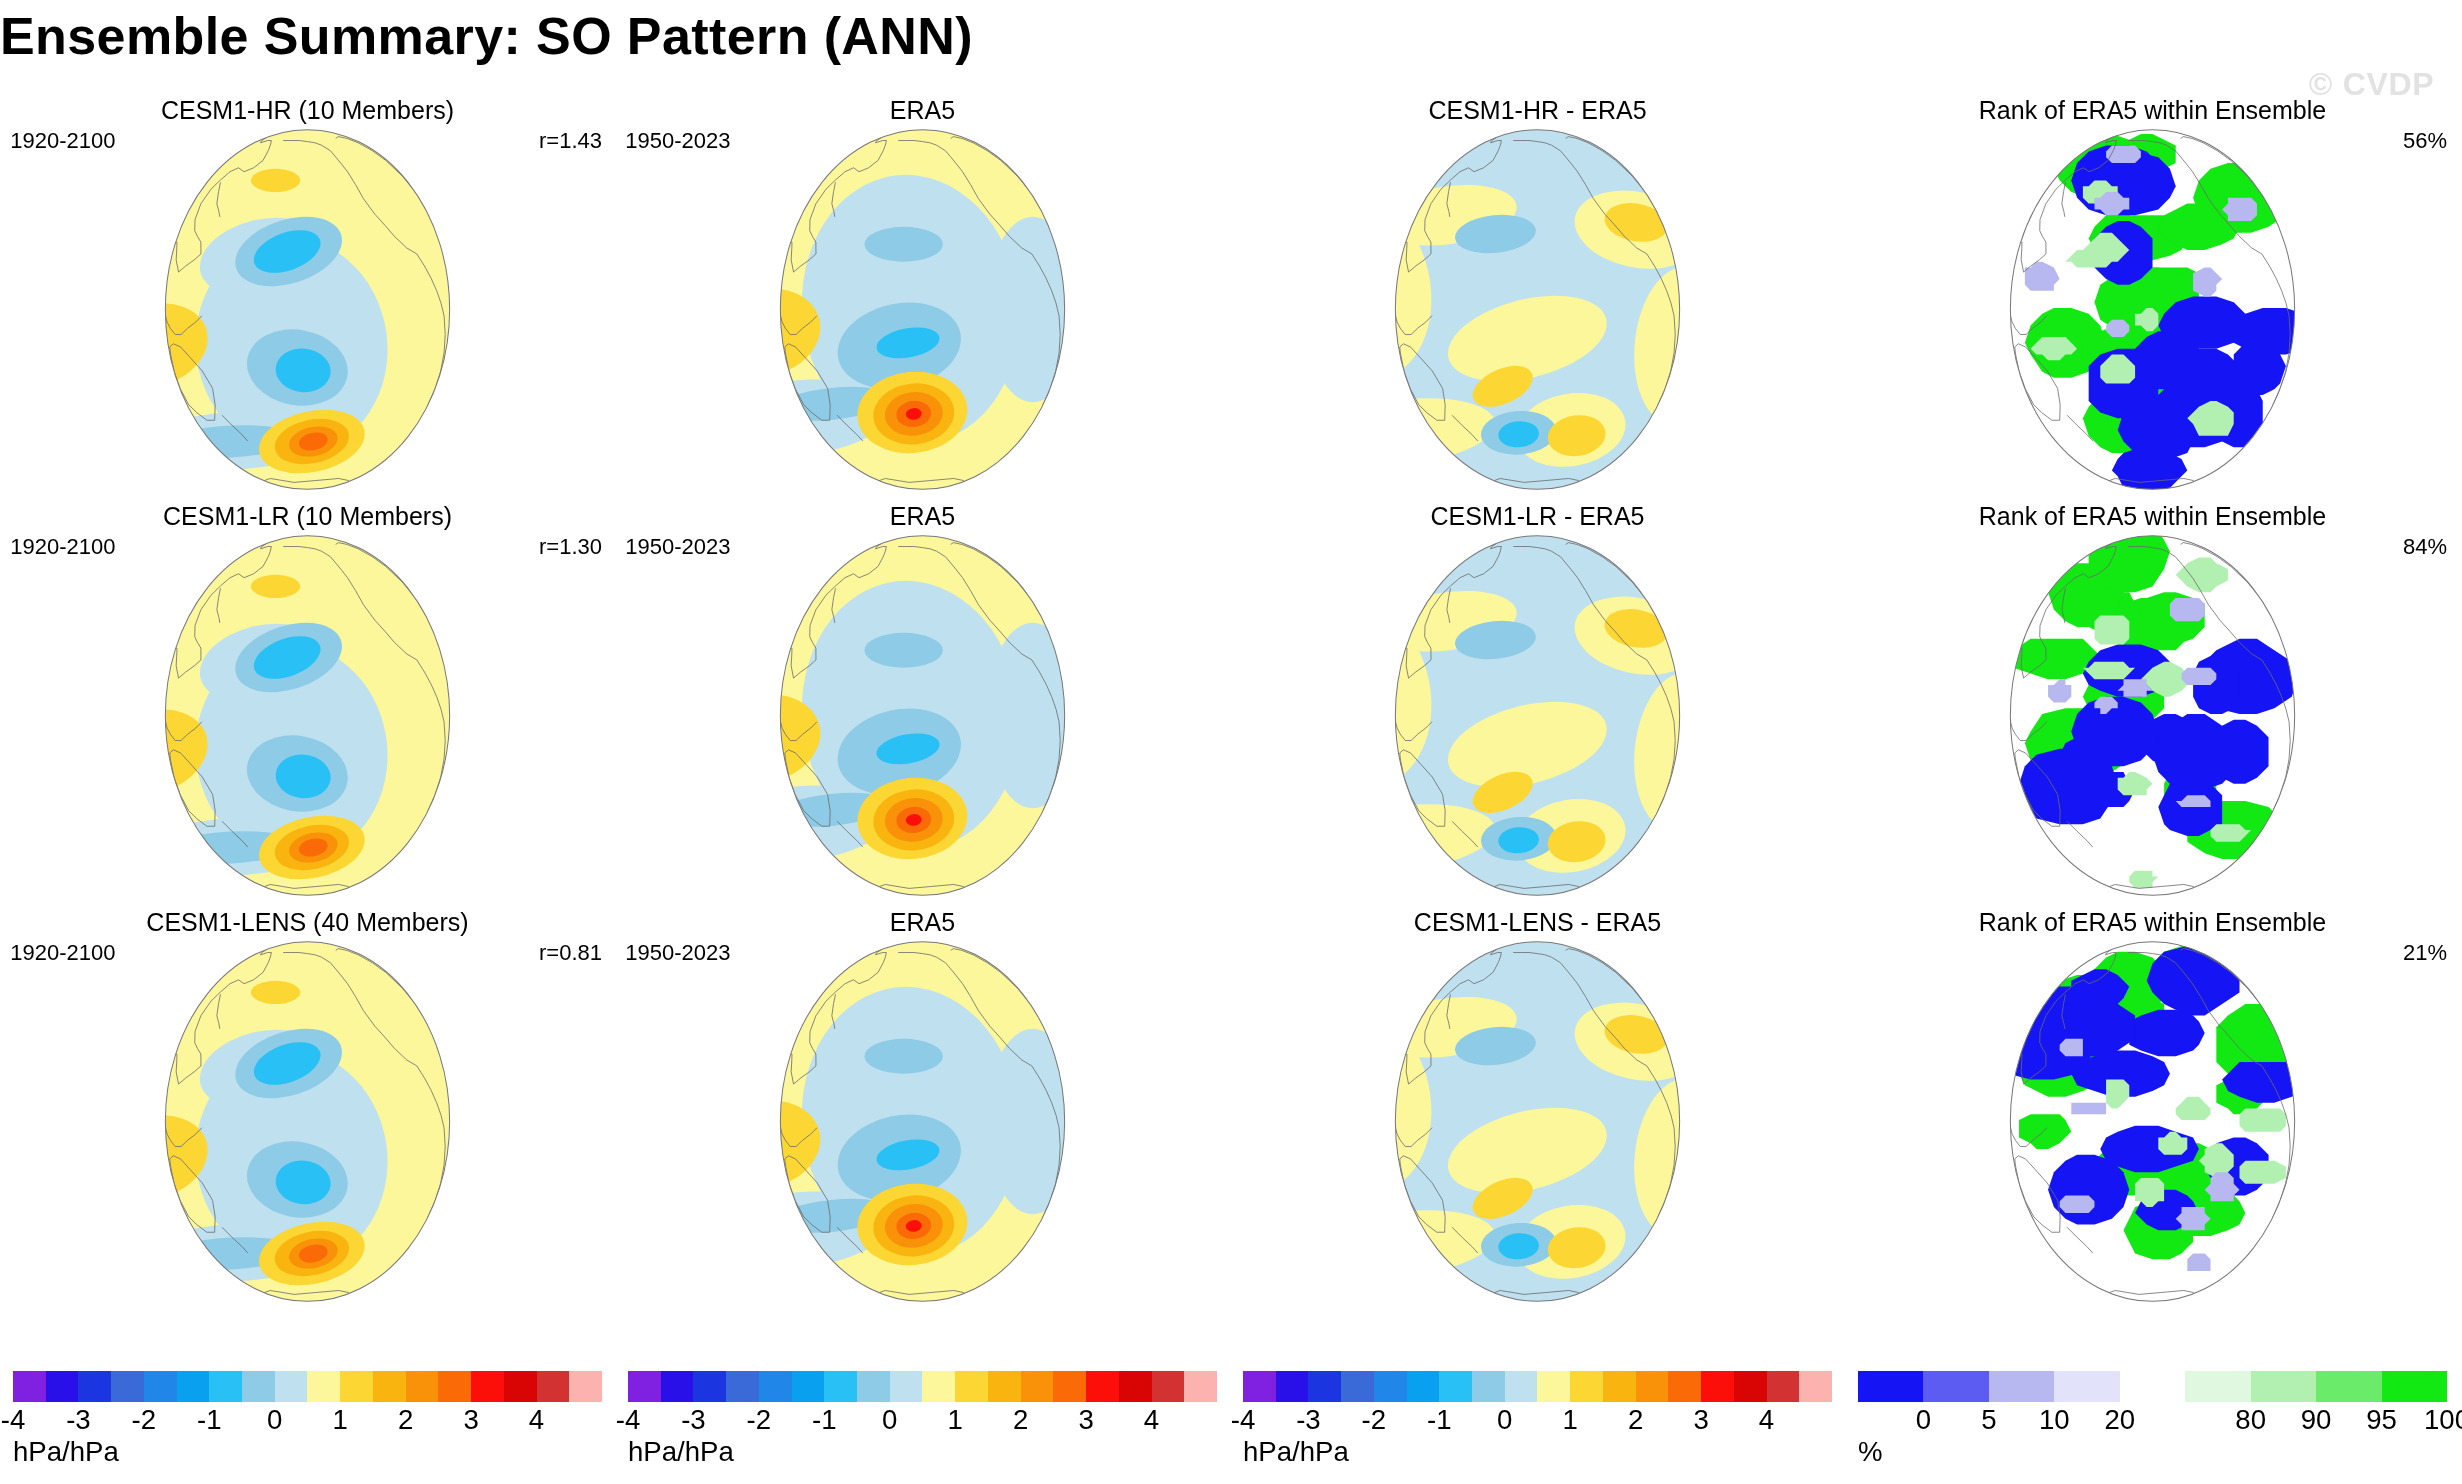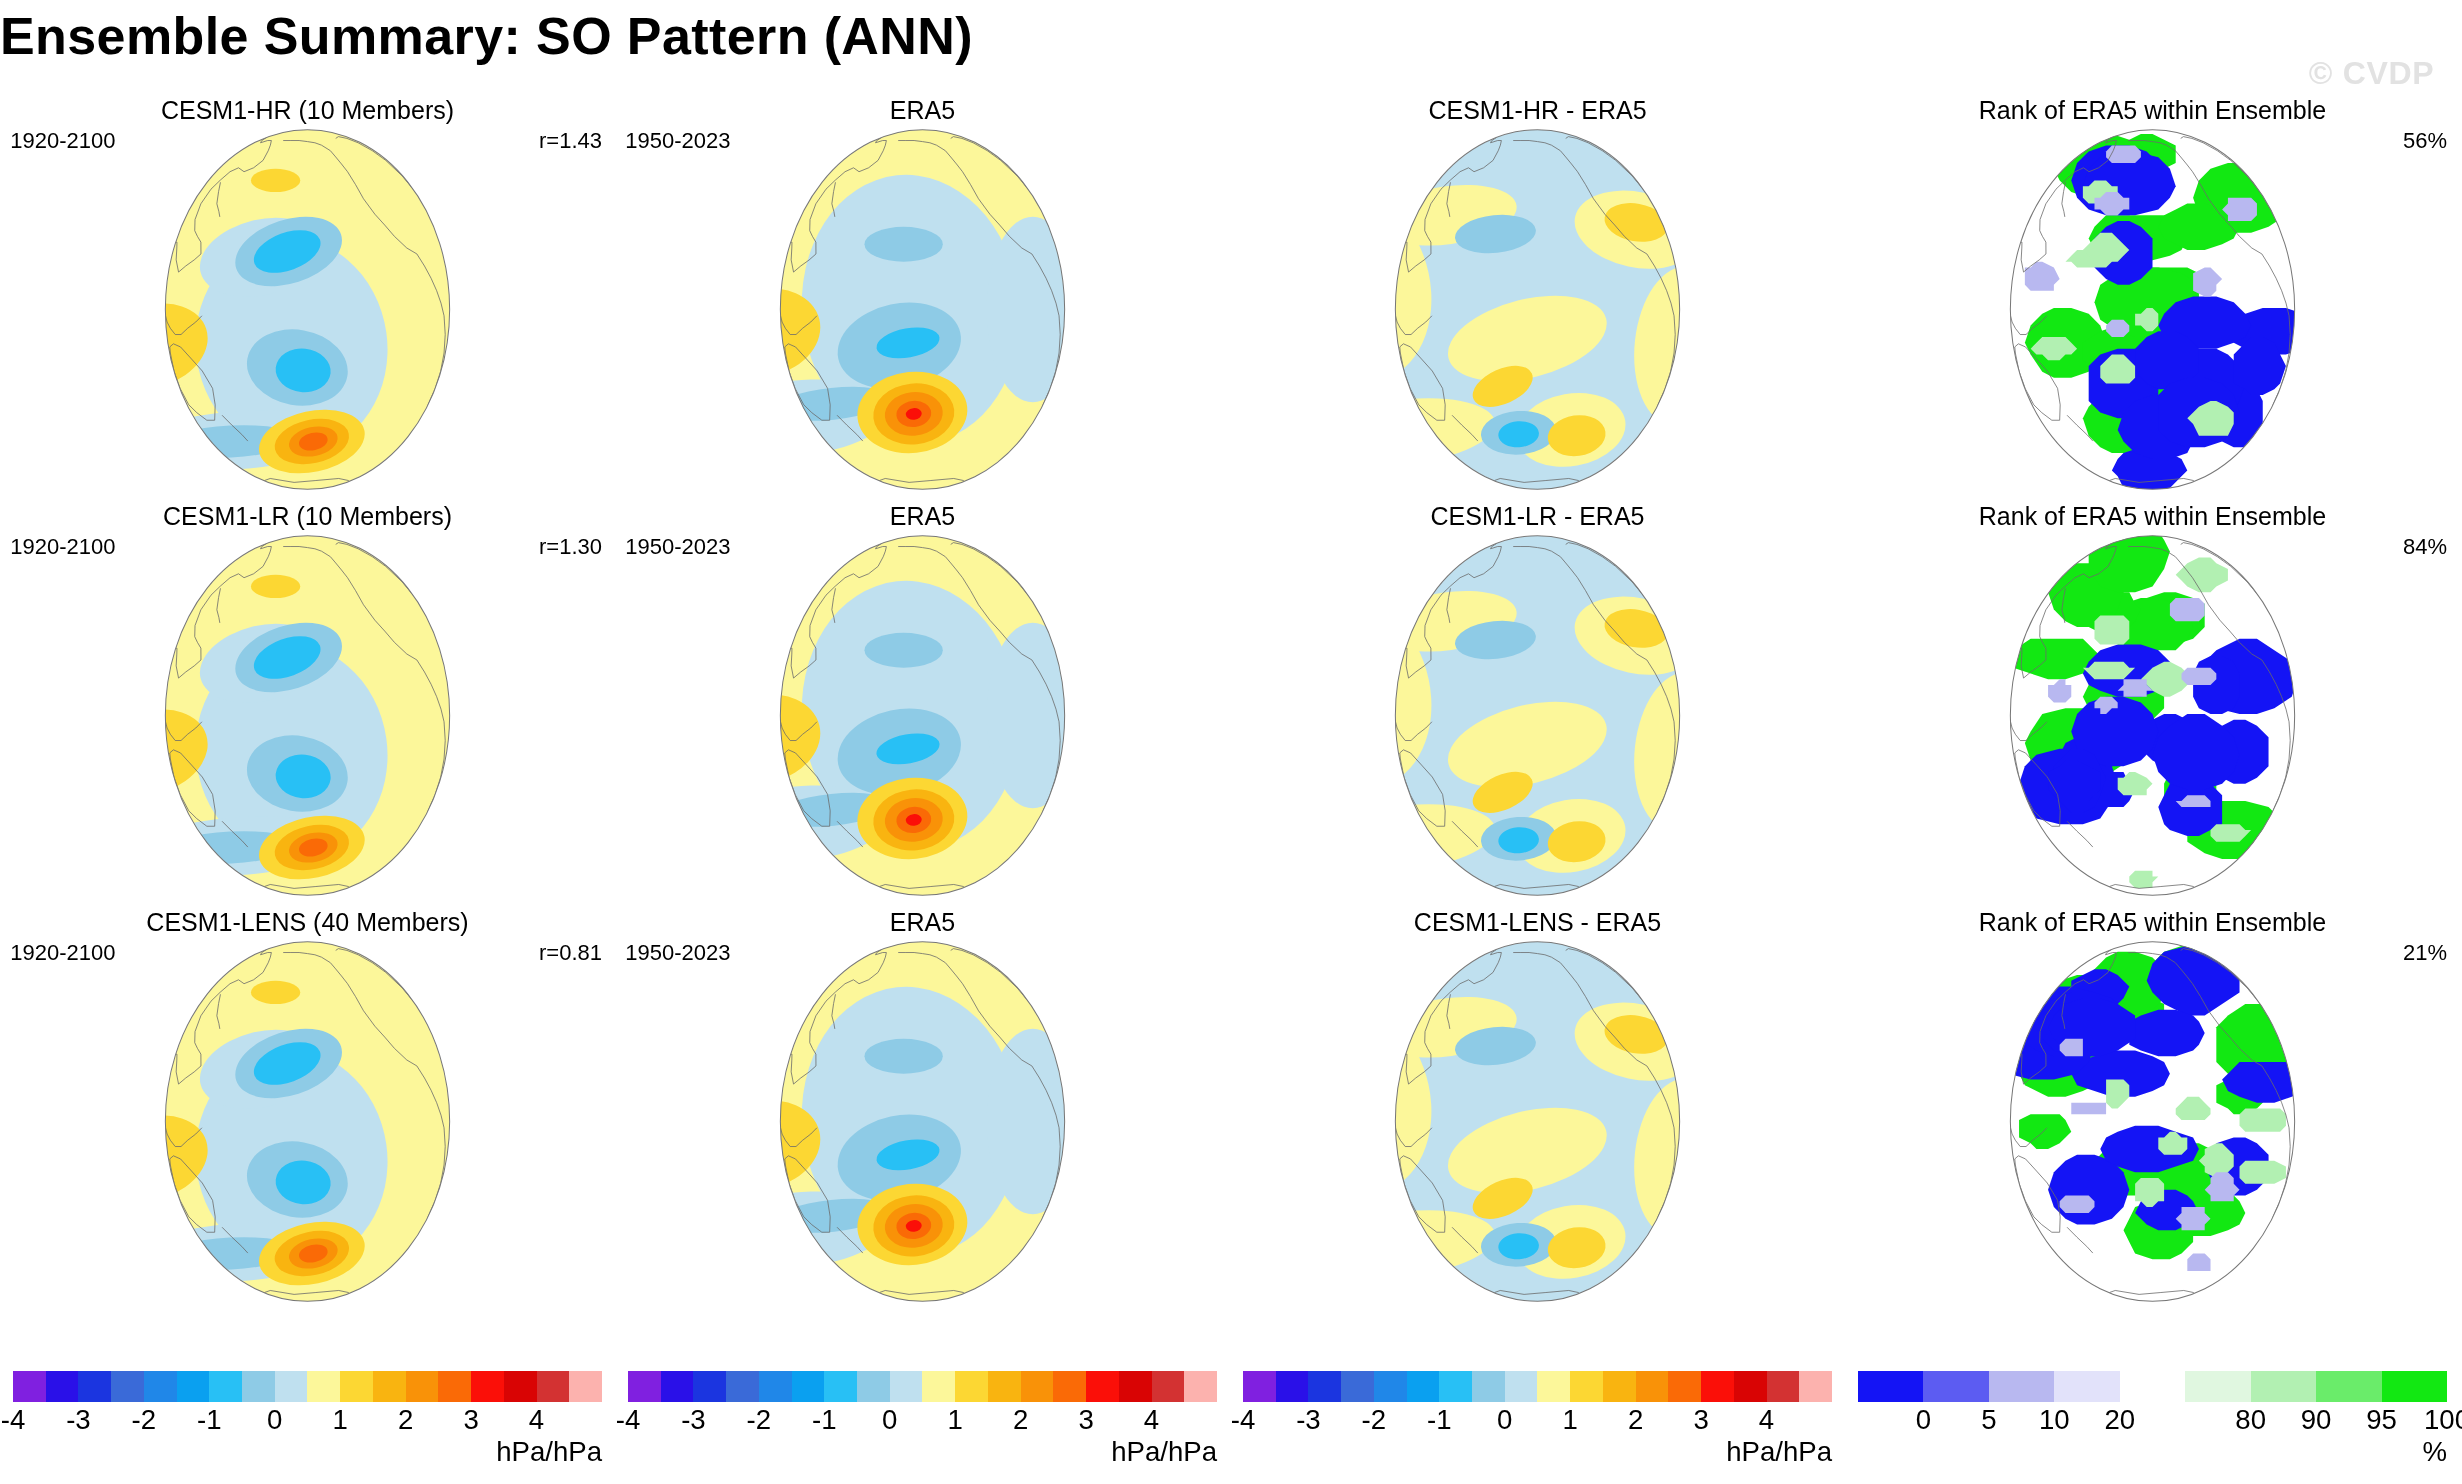--- a/index.html
+++ b/index.html
@@ -2,21 +2,21 @@
 <html style="font-size:11.6px"><head>
 <meta charset="utf-8">
 <style>
   html,body{margin:0;padding:0;background:#ffffff;}
   body{width:2462px;height:1485px;position:relative;
        font-family:"Liberation Sans",sans-serif;color:#000;
        overflow:hidden;}
 
   #title{position:absolute;left:0;top:5.8px;width:2374px;
          font-size:52px;font-weight:700;letter-spacing:0.4px;}
-  #watermark{position:absolute;right:27.6px;top:55px;font-size:32px;
+  #watermark{position:absolute;right:27.6px;top:66px;font-size:32px;
              font-weight:bold;color:#e2e2e2;letter-spacing:0.7px;}
 
   .grid{position:absolute;left:0;top:96px;width:2462px;}
   .row{position:relative;height:406px;}
   .cell{position:absolute;top:0;width:615px;height:406px;}
   .c0{left:0;} .c1{left:615px;} .c2{left:1230px;} .c3{left:1845px;}
 
   .pnl-title{position:absolute;top:0px;left:0;width:100%;text-align:center;
              font-size:25px;line-height:29px;}
   .pnl-left{position:absolute;top:32px;left:10.2px;font-size:22px;}
@@ -24,21 +24,21 @@
   .mapwrap{position:absolute;top:32px;left:0;width:615px;height:363px;}
   .mapwrap svg{display:block;width:100%;height:100%;}
 
   #cbrow{position:absolute;left:0;top:1345px;width:2462px;height:139px;}
   .cb{position:absolute;top:0;width:615px;height:139px;}
   .cbbar{position:absolute;top:26px;left:0;width:100%;height:30.5px;display:flex;}
   .cbbar i{display:block;height:100%;flex:1 1 auto;}
   .cbticks{position:absolute;top:59px;left:0;width:100%;height:33px;}
   .cbticks span{position:absolute;top:0;transform:translateX(-50%);
                 font-size:27.6px;white-space:nowrap;}
-  .cbunit{position:absolute;top:91px;left:0;width:100%;text-align:right;
+  .cbunit{position:absolute;top:91px;left:0;width:100%;text-align:left;
           font-size:27.6px;}
 </style>
 </head>
 <body>
 
 <div id="title">Ensemble Summary: SO Pattern (ANN)</div>
 <div id="watermark">© CVDP</div>
 
 <div class="grid" id="grid">
     <div class="row">

